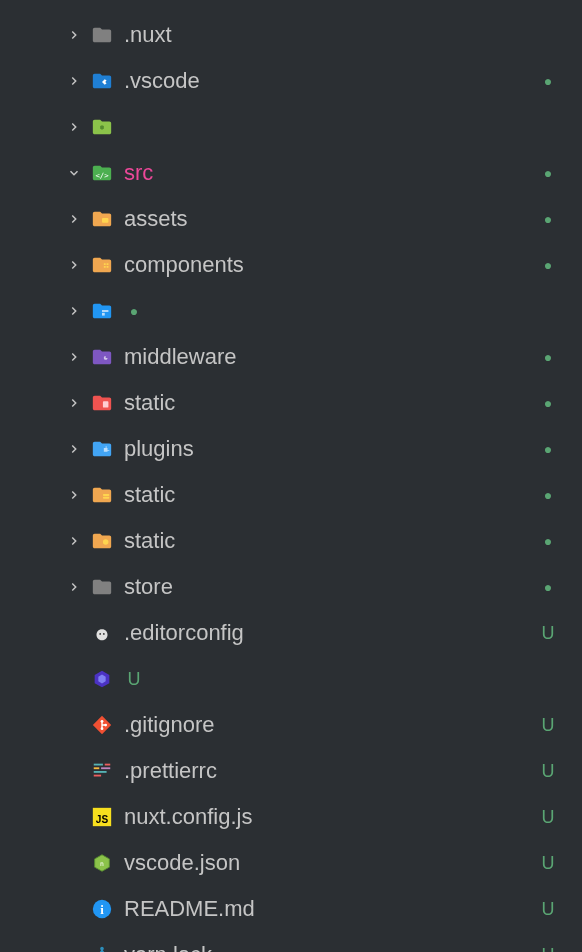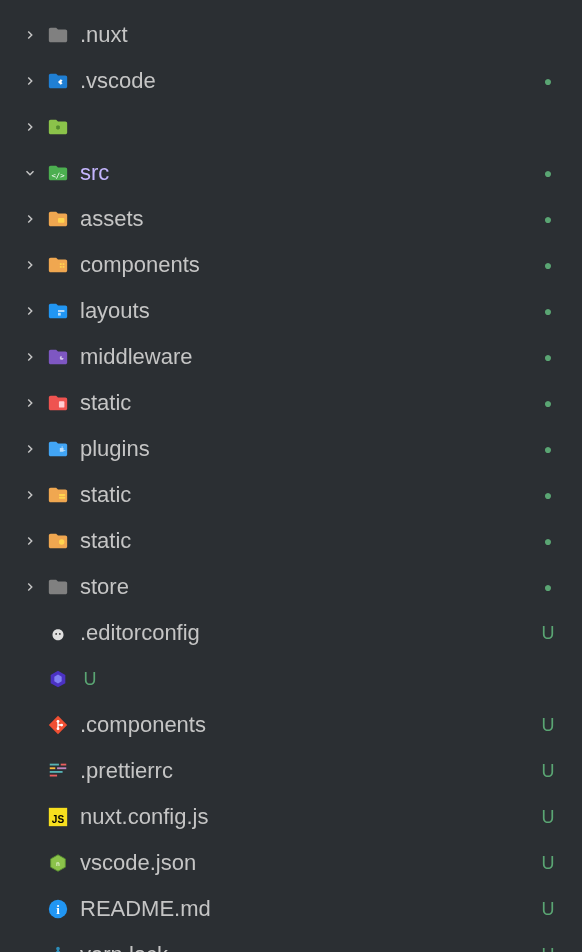--- a/index.html
+++ b/index.html
@@ -12,20 +12,21 @@
     color: #c5c5c5;
   }
   .tree { padding: 12px 0; }
   .row {
     display: flex;
     align-items: center;
     height: 46px;
     padding-left: 20px;
     padding-right: 24px;
     cursor: pointer;
+    margin-left: 44px;
   }
   .indent-1 { }
   .chevron {
     width: 20px;
     display: flex;
     align-items: center;
     justify-content: center;
     color: #bcbcbc;
     font-size: 18px;
     margin-right: 6px;
@@ -39,21 +40,21 @@
     align-items: center;
     justify-content: center;
     margin-right: 10px;
     flex-shrink: 0;
   }
   .label {
     flex: 1;
     font-size: 22px;
     white-space: nowrap;
   }
-  .src-label { color: #c4b5fd; }
+  .src-label { color: #ec4899; }
   .status {
     width: 20px;
     text-align: center;
     font-size: 18px;
     flex-shrink: 0;
   }
   .status.dot { color: #5aa573; font-size: 14px; }
   .status.u { color: #5aa573; font-weight: 500; }
   
   svg { display: block; }
@@ -156,21 +157,20 @@
           <path fill="none" stroke="#c5c5c5" stroke-width="2.5" d="M9 6l6 6-6 6"></path>
         </svg>
       </span>
       <span class="icon">
         <svg width="22" height="22" viewBox="0 0 24 24">
           <path fill="#2196f3" d="M10 4H4c-1.1 0-2 .9-2 2v12c0 1.1.9 2 2 2h16c1.1 0 2-.9 2-2V8c0-1.1-.9-2-2-2h-8l-2-2z"></path>
           <rect x="12" y="11" width="7" height="2" fill="#bbdefb"></rect>
           <rect x="12" y="14" width="3" height="3" fill="#bbdefb"></rect>
         </svg>
       </span>
-      <span class="label">layouts</span>
       <span class="status dot">●</span>
     </div>
     <div class="row indent-1">
       <span class="chevron">
         <svg width="14" height="14" viewBox="0 0 24 24">
           <path fill="none" stroke="#c5c5c5" stroke-width="2.5" d="M9 6l6 6-6 6"></path>
         </svg>
       </span>
       <span class="icon">
         <svg width="22" height="22" viewBox="0 0 24 24">
@@ -283,21 +283,21 @@
       <span class="chevron empty"></span>
       <span class="icon">
         <svg width="22" height="22" viewBox="0 0 24 24">
           <path fill="#f05033" d="M12 2l10 10-10 10L2 12z"></path>
           <circle cx="12" cy="8" r="1.5" fill="#fff"></circle>
           <circle cx="12" cy="16" r="1.5" fill="#fff"></circle>
           <circle cx="16" cy="12" r="1.5" fill="#fff"></circle>
           <path stroke="#fff" stroke-width="1.5" d="M12 8v8M12 12h4"></path>
         </svg>
       </span>
-      <span class="label">.components</span>
+      <span class="label">.gitignore</span>
       <span class="status u">U</span>
     </div>
     <div class="row indent-1">
       <span class="chevron empty"></span>
       <span class="icon">
         <svg width="22" height="22" viewBox="0 0 24 24">
           <rect x="3" y="4" width="10" height="2" fill="#56b3b4"></rect>
           <rect x="15" y="4" width="6" height="2" fill="#ea5e5e"></rect>
           <rect x="3" y="8" width="6" height="2" fill="#f7ba3e"></rect>
           <rect x="11" y="8" width="10" height="2" fill="#bf85bf"></rect>

